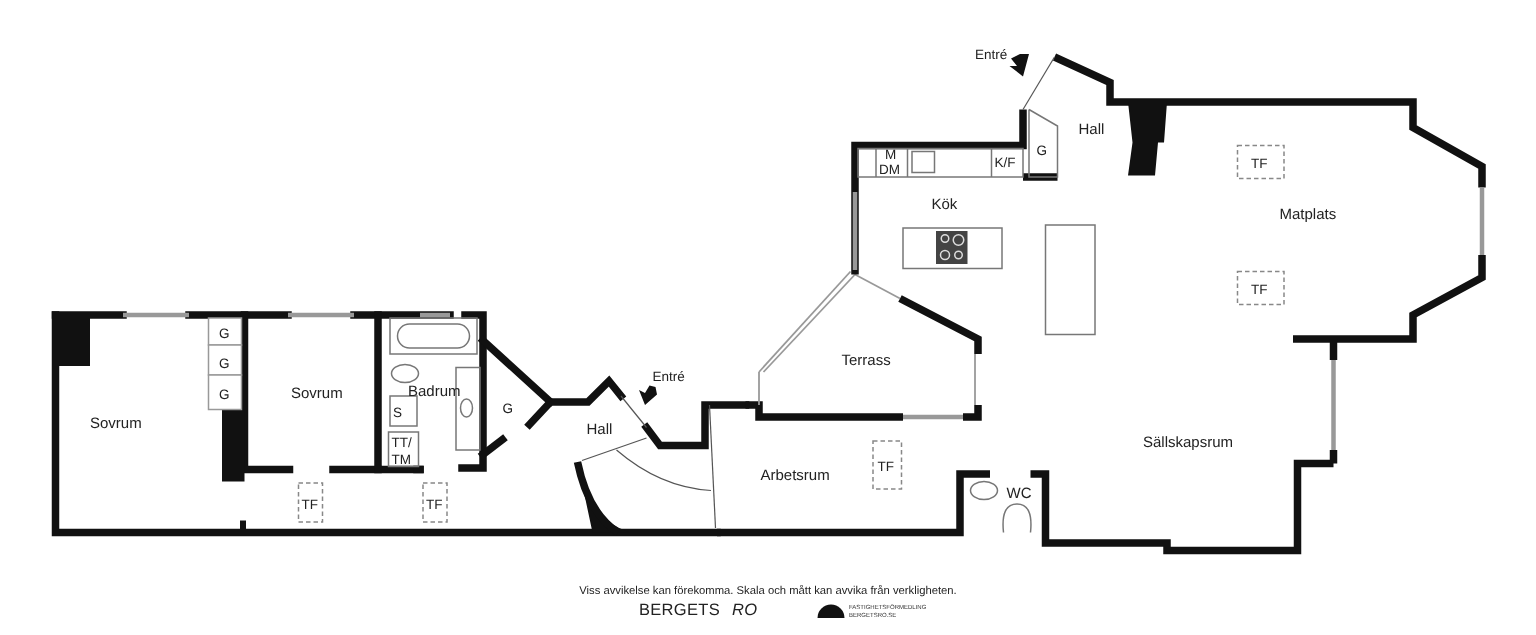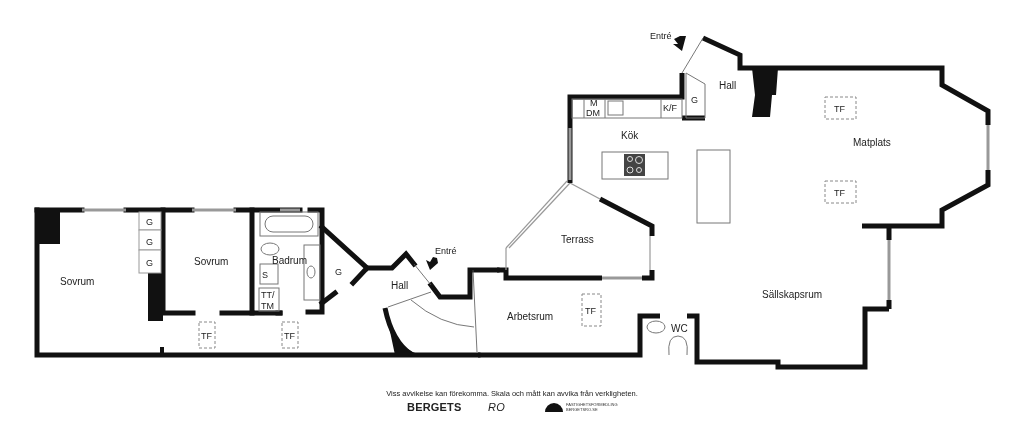--- a/index.html
+++ b/index.html
@@ -163,19 +163,19 @@
   <text class="lbl small" x="284" y="339">TF</text>
   <text class="lbl small" x="585" y="314">TF</text>
   <text class="lbl small" x="834" y="112">TF</text>
   <text class="lbl small" x="834" y="196">TF</text>
 
   <text class="lbl small" x="650" y="39">Entré</text>
   <text class="lbl small" x="435" y="254">Entré</text>
 </svg>
 
 <div class="foot">Viss avvikelse kan förekomma. Skala och mått kan avvika från verkligheten.</div>
-<div class="brand" style="left:407px;font-weight:bold;">BERGETS</div>
+<div class="brand" style="left:426px;">BERGETS</div>
 <div class="brand" style="left:488px;font-style:italic;">RO</div>
 <div class="logo"></div>
 <div class="logo-text">
   <div>FASTIGHETSFÖRMEDLING</div>
   <div>BERGETSRO.SE</div>
 </div>
 
 </body></html>

